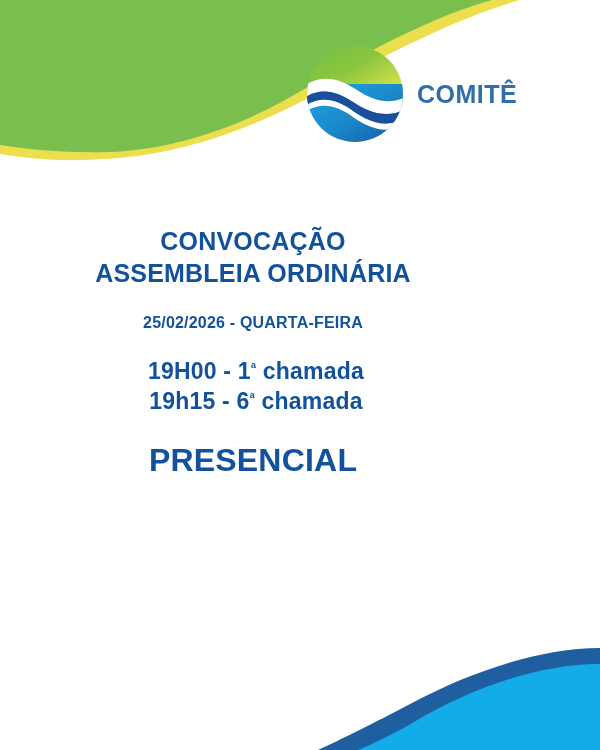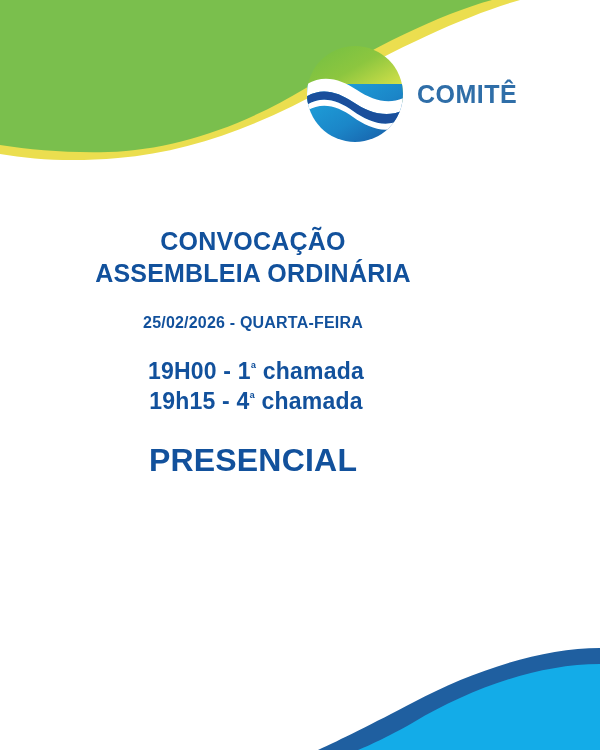--- a/index.html
+++ b/index.html
@@ -155,21 +155,21 @@
       <div class="text-line size-title">CONVOCAÇÃO</div>
       <div class="text-line size-title">ASSEMBLEIA ORDINÁRIA</div>
     </div>
 
     <div class="text-group">
       <div class="text-line size-date">25/02/2026 - QUARTA-FEIRA</div>
     </div>
 
     <div class="text-group">
       <div class="text-line size-time"><span>19H00 - 1</span><sup class="ord">ª</sup><span> chamada</span></div>
-      <div class="text-line size-time"><span>19h15 - 4</span><sup class="ord">ª</sup><span> chamada</span></div>
+      <div class="text-line size-time"><span>19h15 - 6</span><sup class="ord">ª</sup><span> chamada</span></div>
     </div>
 
     <div class="text-group">
       <div class="text-line size-place">PRESENCIAL</div>
     </div>
 
   </div>
 
 </div>
 

